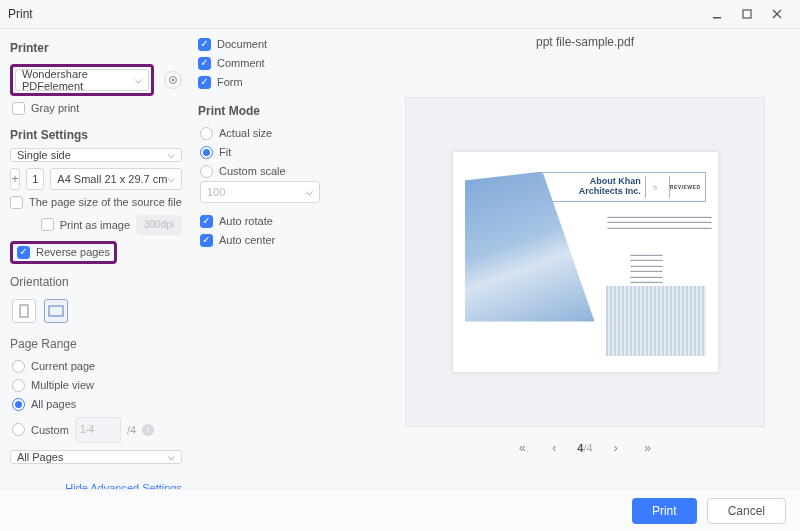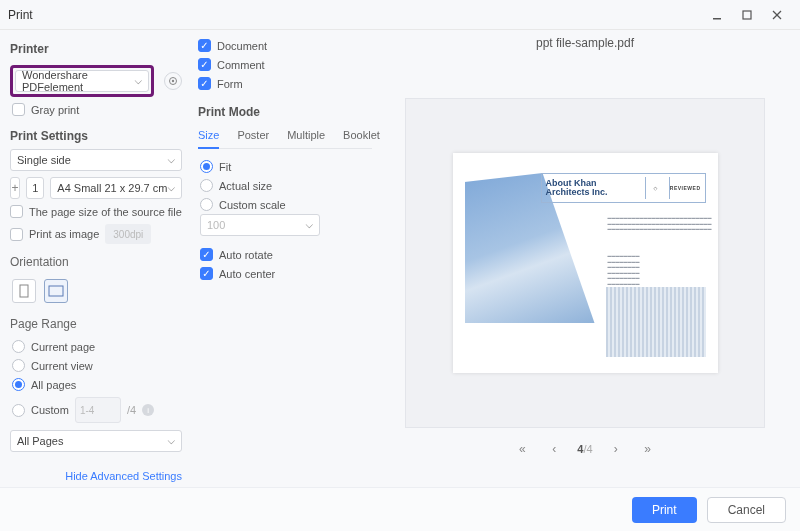--- a/index.html
+++ b/index.html
@@ -36,21 +36,21 @@
   .orient .ob { width:24px; height:24px; border:1px solid #cfd3da; border-radius:3px; display:flex; align-items:center; justify-content:center; background:#fff;}
   .orient .ob.sel { border-color:#8fa6c9; background:#eef3fb;}
   .rangebox { width:46px; height:20px; border:1px solid #e2e4e9; background:#f2f3f6; border-radius:3px; display:flex; align-items:center; padding:12px 4px; color:#bbb; font-size:10px;}
   .link { color:#3a7cff; font-size:11px; text-align:right; margin-top:18px;}
   .tabs { display:flex; gap:18px; border-bottom:1px solid #e4e6ea; margin-bottom:8px;}
   .tab { padding:4px 0 6px 0; font-size:11px; color:#666;}
   .tab.active { color:#3a7cff; border-bottom:2px solid #3a7cff; margin-bottom:-1px;}
   .scalebox { width:120px; }
   .preview-title { font-size:12px; color:#555; margin:0 0 8px 0;}
   .preview-area { width:360px; height:330px; background:#f0f1f4; border:1px solid #e3e5ea; display:flex; align-items:center; justify-content:center; margin-top:40px;}
-  .page { width:265px; height:220px; background:#fff; box-shadow:0 0 4px rgba(0,0,0,0.12); position:relative; overflow:hidden;}
+  .page { width:265px; height:220px; background:#fff; box-shadow:0 0 4px rgba(0,0,0,0.12); position:relative; overflow:hidden;text-align:right;}
   .page .imgL { position:absolute; left:12px; top:20px; width:130px; height:150px; background:linear-gradient(160deg,#7fa8d8 0%,#a7c4e4 45%,#d6e3f1 60%,#8fb2d9 100%); clip-path: polygon(0 100%, 0 6%, 60% 0, 100% 100%);}
   .page .imgR { position:absolute; right:12px; bottom:16px; width:100px; height:70px; background:repeating-linear-gradient(90deg,#c7d3e2 0 2px,#e4ebf3 2px 4px);}
   .page .hdr { position:absolute; right:12px; top:20px; width:165px; height:30px; border:1px solid #9db6d6; display:flex; align-items:center; padding:2px 4px; gap:4px;}
   .page .hdr .t { font-size:9px; font-weight:700; color:#2a4c7a; line-height:1.05;}
   .page .hdr .logo { width:24px; height:22px; border-left:1px solid #9db6d6; display:flex; align-items:center; justify-content:center; font-size:5px; color:#666;}
   .page .hdr .rev { width:34px; height:22px; border-left:1px solid #9db6d6; display:flex; align-items:center; justify-content:center; font-size:5px; font-weight:700; letter-spacing:0.5px;}
   .page .para { position:absolute; left:155px; top:62px; right:12px; font-size:4px; color:#9aa0aa; line-height:1.4;}
   .page .para2 { position:absolute; left:155px; top:100px; width:55px; font-size:4px; color:#9aa0aa; line-height:1.4;}
   .pager { display:flex; align-items:center; gap:14px; margin-top:14px; color:#888;}
   .pager .pg { font-size:11px; color:#555;}
@@ -120,24 +120,30 @@
         <span class="numbox">1</span>
         <div class="select" style="flex:1;">
           <span style="white-space:nowrap; overflow:hidden; text-overflow:ellipsis;">A4 Small 21 x 29.7 cm</span>
           <span class="chev">⌵</span>
         </div>
       </div>
       <div class="row" style="margin-left:0;">
         <span class="chk"></span>
         <span class="lbl">The page size of the source file</span>
       </div>
-      <div class="row" style="margin-left:0;">
+      <div class="row" style="margin-left:0;justify-content:flex-end;">
         <span class="chk"></span>
         <span class="lbl">Print as image</span>
         <span class="dpi">300dpi</span>
+      </div>
+      <div class="row" style="margin-left:0;">
+        <span class="hlbox" style="display:flex; align-items:center; gap:6px; padding:2px 4px;">
+          <span class="chk on"></span>
+          <span class="lbl">Reverse pages</span>
+        </span>
       </div>
 
       <div class="sect small" style="margin-top:8px;">Orientation</div>
       <div class="orient">
         <div class="ob">
           <svg width="12" height="14">
               <rect x="2" y="1" width="8" height="12" fill="none" stroke="#888" stroke-width="1"></rect>
             </svg>
         </div>
         <div class="ob sel">
@@ -147,21 +153,21 @@
         </div>
       </div>
 
       <div class="sect small">Page Range</div>
       <div class="row" style="margin-left:2px;">
         <span class="rad"></span>
         <span class="lbl">Current page</span>
       </div>
       <div class="row" style="margin-left:2px;">
         <span class="rad"></span>
-        <span class="lbl">Current view</span>
+        <span class="lbl">Multiple view</span>
       </div>
       <div class="row" style="margin-left:2px;">
         <span class="rad on"></span>
         <span class="lbl">All pages</span>
       </div>
       <div class="row" style="margin-left:2px;">
         <span class="rad"></span>
         <span class="lbl">Custom</span>
         <span class="rangebox">1-4</span>
         <span class="lbl muted">/4</span>
@@ -182,33 +188,27 @@
       <div class="row">
           <span class="chk on"></span>
           <span class="lbl">Comment</span>
         </div>
       <div class="row">
           <span class="chk on"></span>
           <span class="lbl">Form</span>
         </div>
 
       <div class="sect" style="margin-top:12px;">Print Mode</div>
-      <div class="tabs">
-        <div class="tab active">Size</div>
-        <div class="tab">Poster</div>
-        <div class="tab">Multiple</div>
-        <div class="tab">Booklet</div>
-      </div>
+      <div class="row" style="margin-left:2px;">
+          <span class="rad"></span>
+          <span class="lbl">Actual size</span>
+        </div>
       <div class="row" style="margin-left:2px;">
           <span class="rad on"></span>
           <span class="lbl">Fit</span>
-        </div>
-      <div class="row" style="margin-left:2px;">
-          <span class="rad"></span>
-          <span class="lbl">Actual size</span>
         </div>
       <div class="row" style="margin-left:2px;">
           <span class="rad"></span>
           <span class="lbl">Custom scale</span>
         </div>
       <div class="select scalebox" style="margin-left:2px; color:#bbb;">
         <span>100</span>
         <span class="chev">⌵</span>
       </div>
       <div class="row" style="margin-left:2px; margin-top:12px;">

